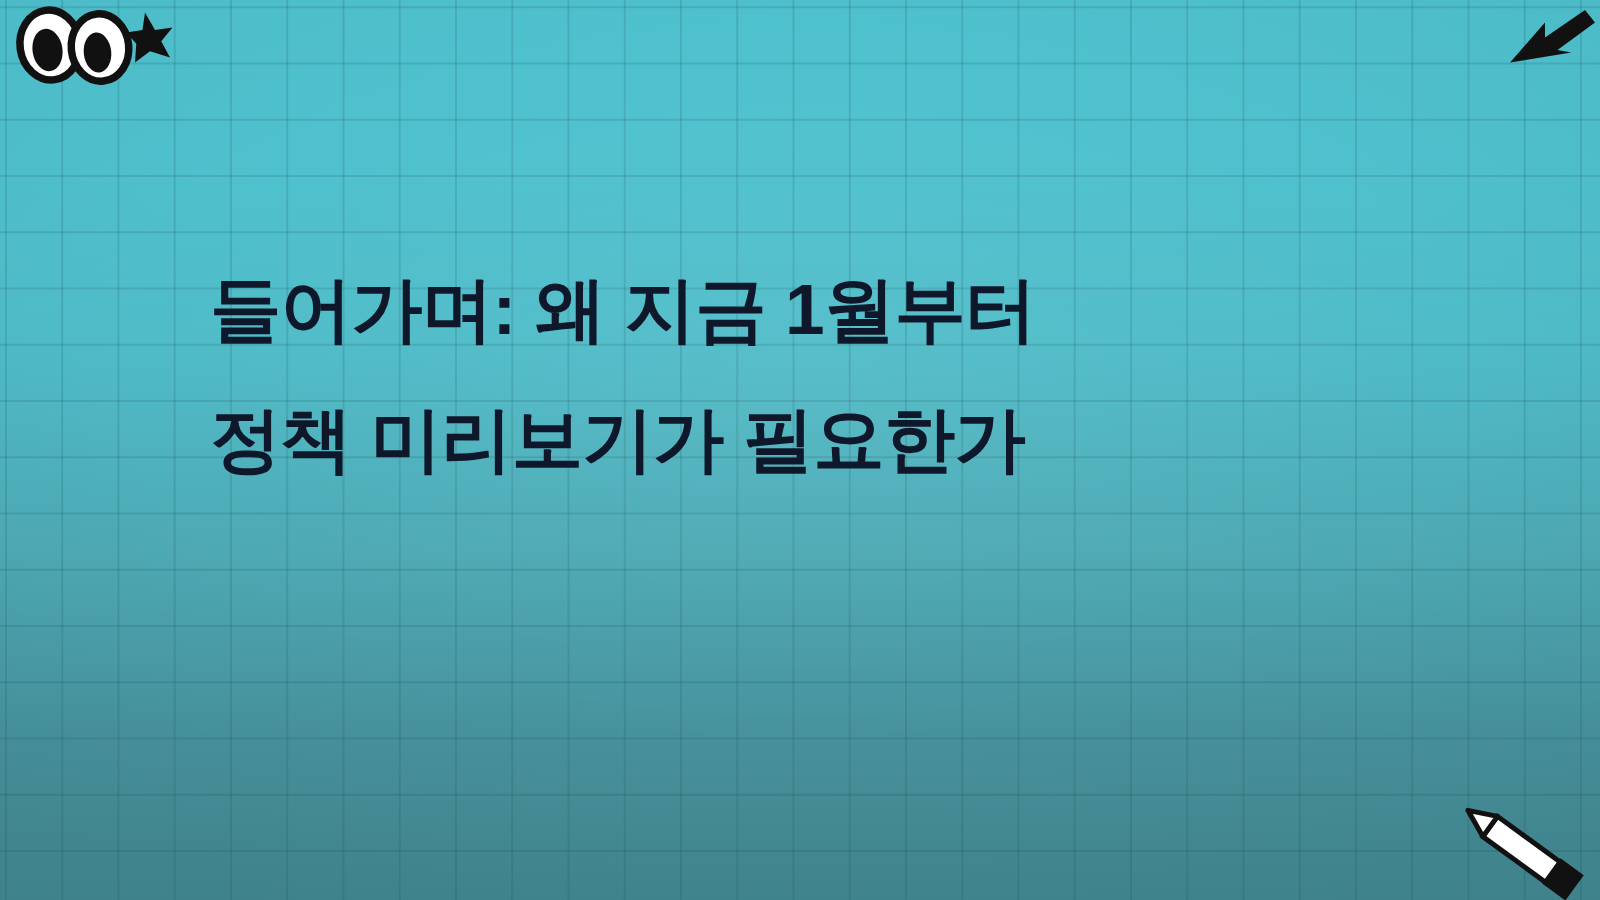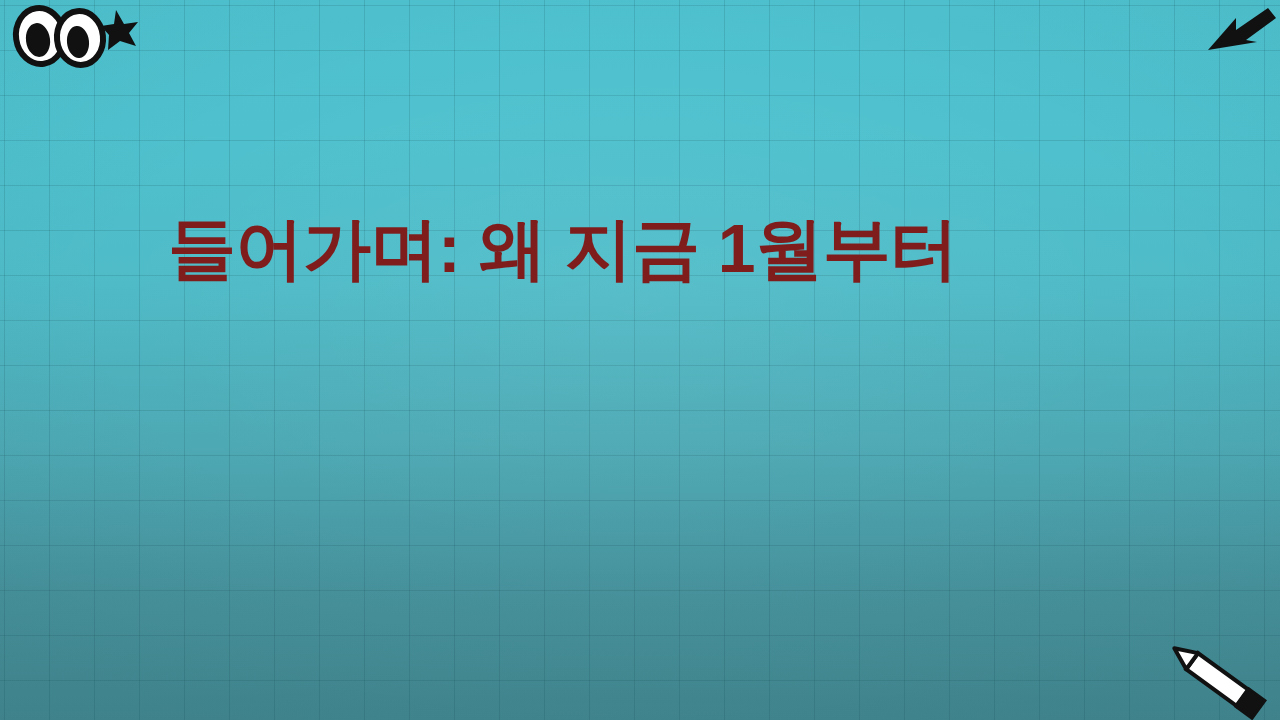--- a/index.html
+++ b/index.html
@@ -55,23 +55,23 @@
   
   #title-block {
     position: absolute;
     left: 168px;
     top: 196px;
     width: 960px;
   }
   .title-line {
     font-family: "Liberation Sans", "DejaVu Sans", sans-serif;
     font-weight: 700;
-    font-size: 68px;
+    font-size: 57px;
     line-height: 104px;
-    color: #7f1d1d;
+    color: #0f172a;
     letter-spacing: -0.5px;
     white-space: nowrap;
   }
 
   
   .doodle {
     position: absolute;
   }
   #doodle-eyes-star {
     left: 8px;
@@ -125,15 +125,16 @@
 
         <path d="M28 30 L6 40 L28 50 Z" fill="#ffffff" stroke="#111111" stroke-width="4" stroke-linejoin="round"></path>
 
         <rect x="90" y="29" width="20" height="22" fill="#111111" stroke="#111111" stroke-width="3"></rect>
       </g>
     </svg>
   </div>
 
   <div id="title-block">
     <div class="title-line">들어가며: 왜 지금 1월부터</div>
+    <div class="title-line">정책 미리보기가 필요한가</div>
   </div>
 
 </div>
 
 </body></html>

